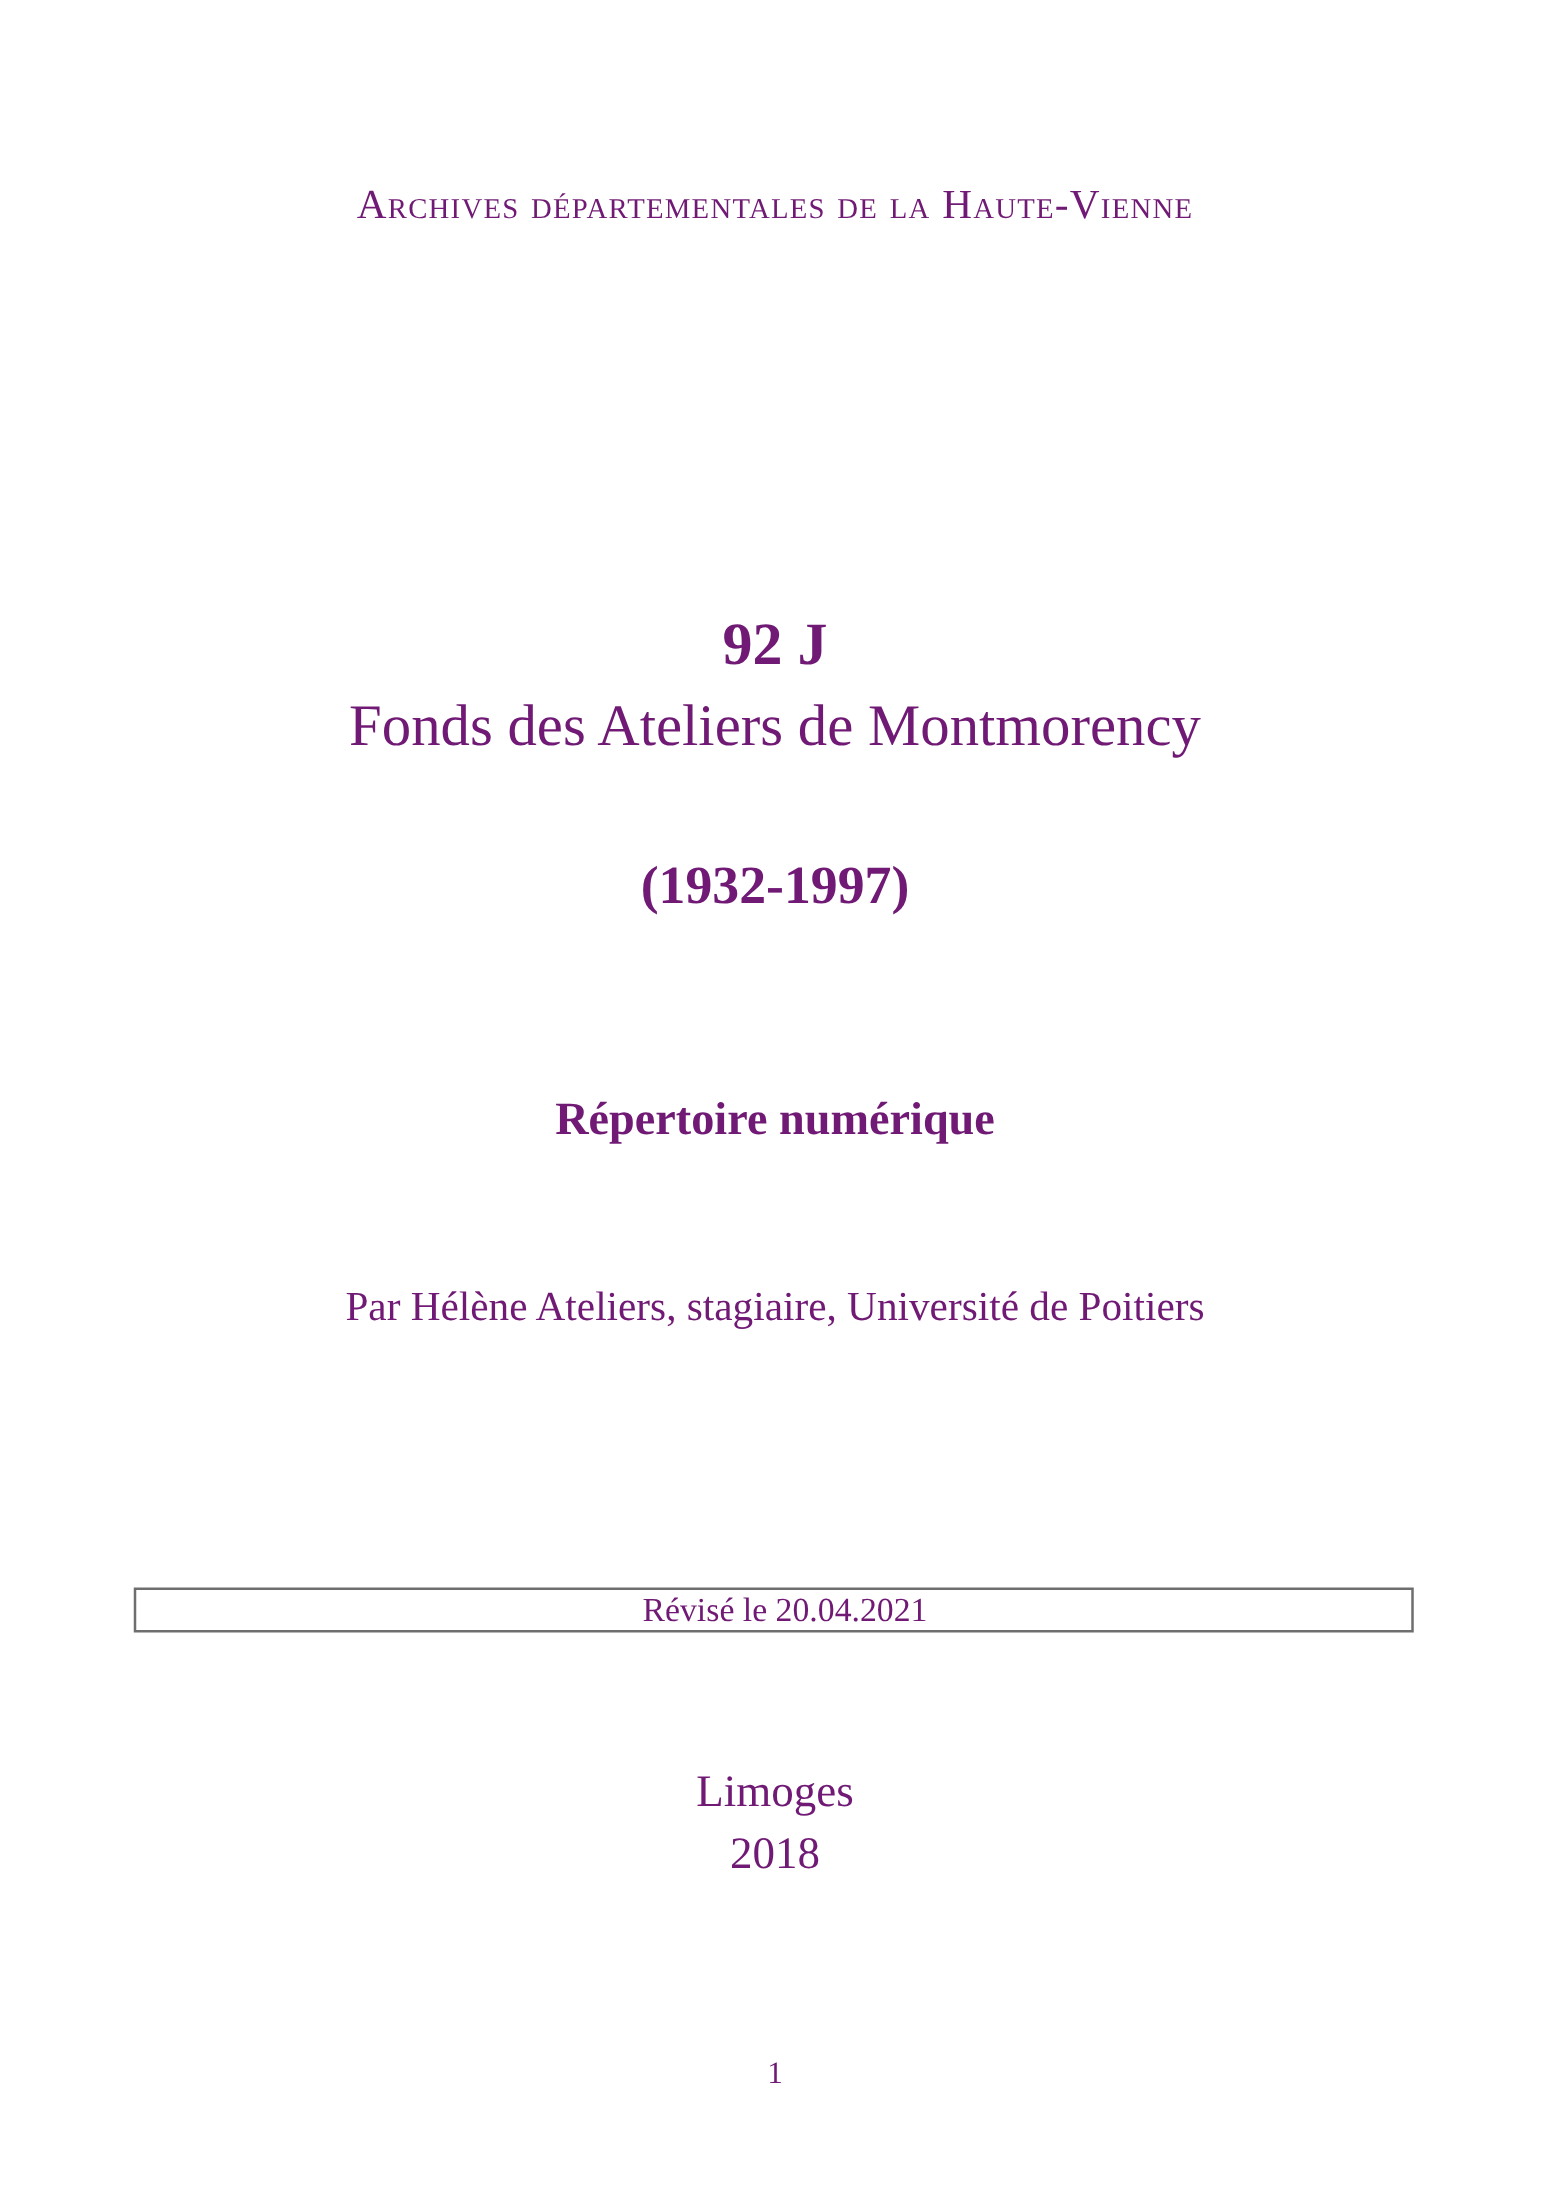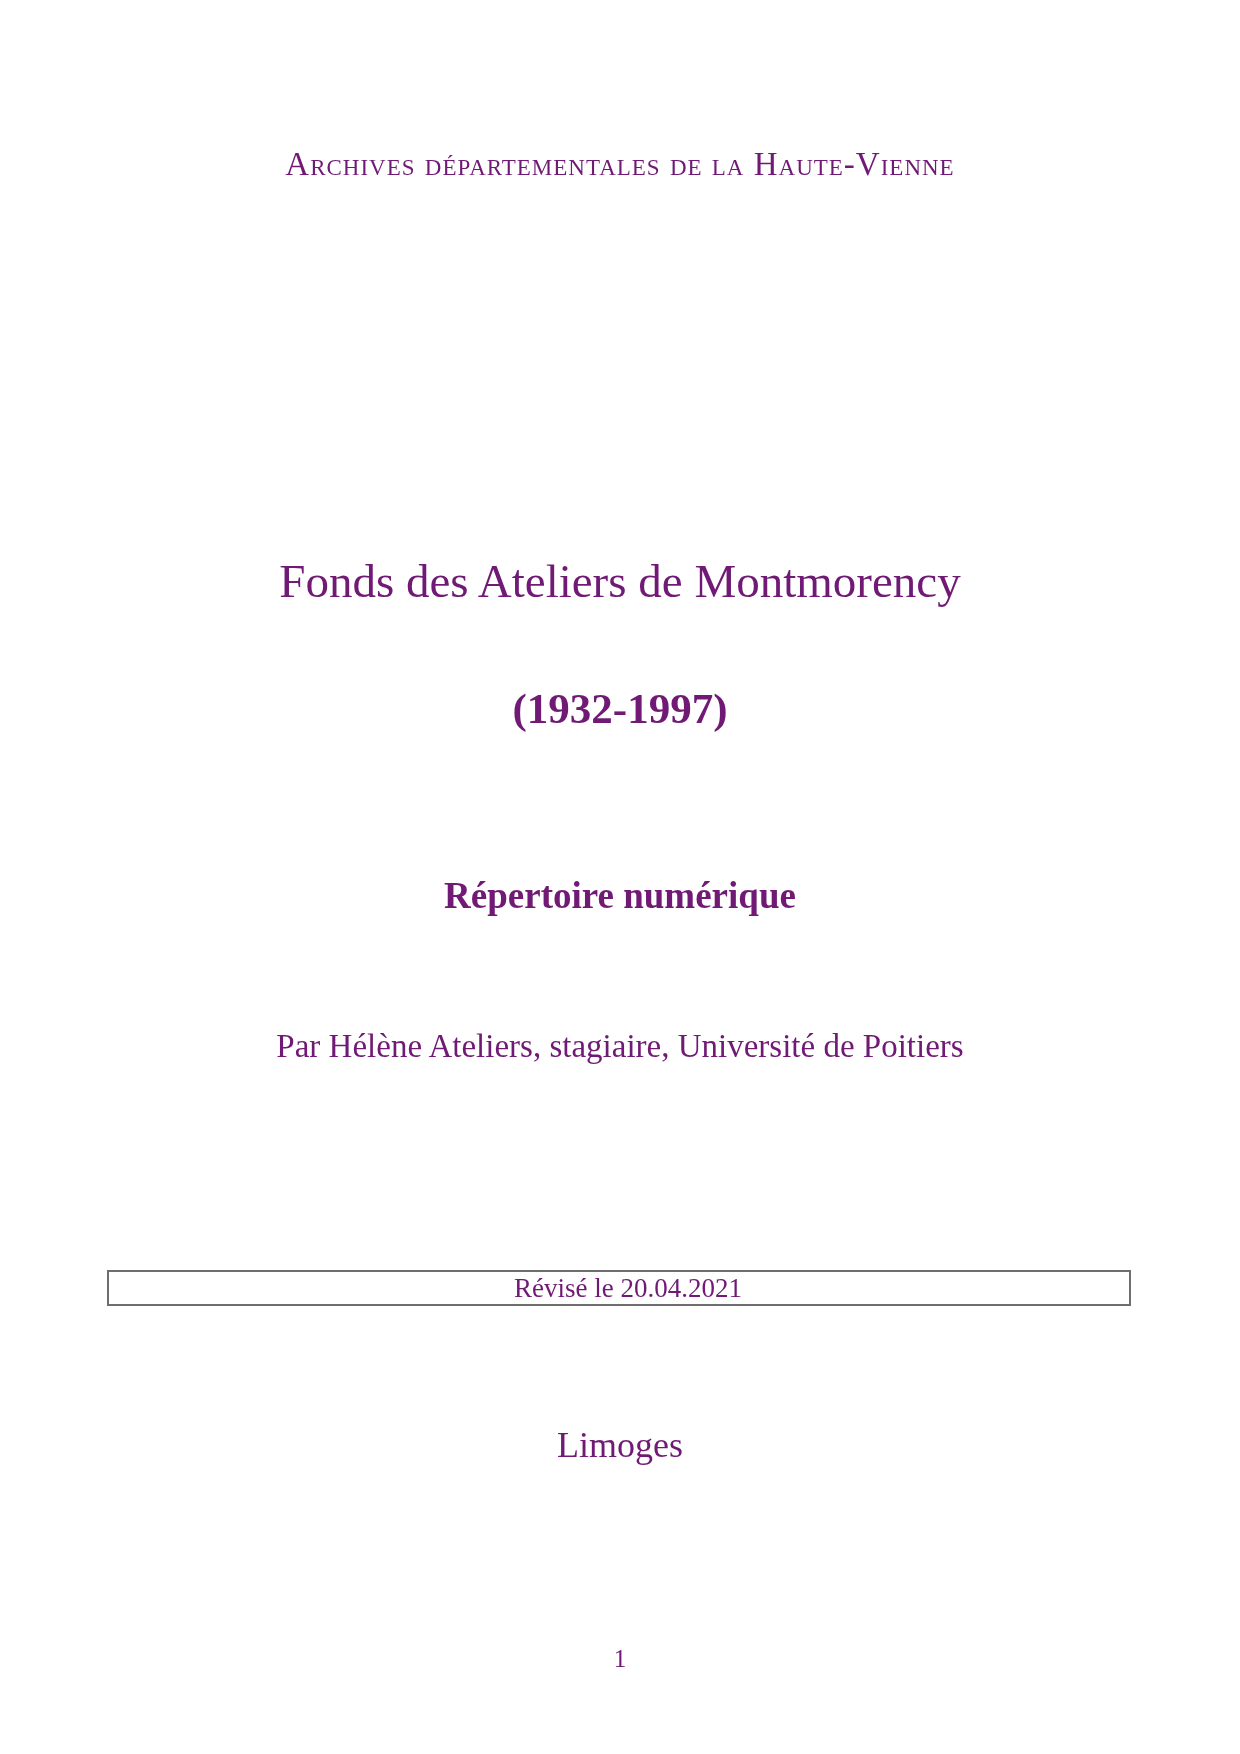--- a/index.html
+++ b/index.html
@@ -62,49 +62,50 @@
     border: 2px solid #6e6e6e;
     font-size: 27px;
     line-height: 31px;
     padding: 1px 0 1px 18px;
     text-align: center;
     background: #ffffff;
   }
   .place {
     top: 1412px;
     font-size: 36px;
-    margin-top: 12px;
   }
   .year {
     top: 1461px;
     font-size: 36px;
   }
   .page-number {
     top: 1645px;
     font-size: 25px;
   }
 </style>
 </head>
 <body>
 
 <div class="page">
 
   <div class="centered institution">Archives départementales de la Haute-Vienne</div>
 
+  <div class="centered cote">92 J</div>
 
   <div class="centered fonds-title">Fonds des Ateliers de Montmorency</div>
 
   <div class="centered date-range">(1932-1997)</div>
 
   <div class="centered doc-type">Répertoire numérique</div>
 
   <div class="centered author-line">Par Hélène Ateliers, stagiaire, Université de Poitiers</div>
 
   <div class="revision-box">
     <span>Révisé le 20.04.2021</span>
   </div>
 
   <div class="centered place">Limoges</div>
 
+  <div class="centered year">2018</div>
 
   <div class="centered page-number">1</div>
 
 </div>
 
 </body></html>

